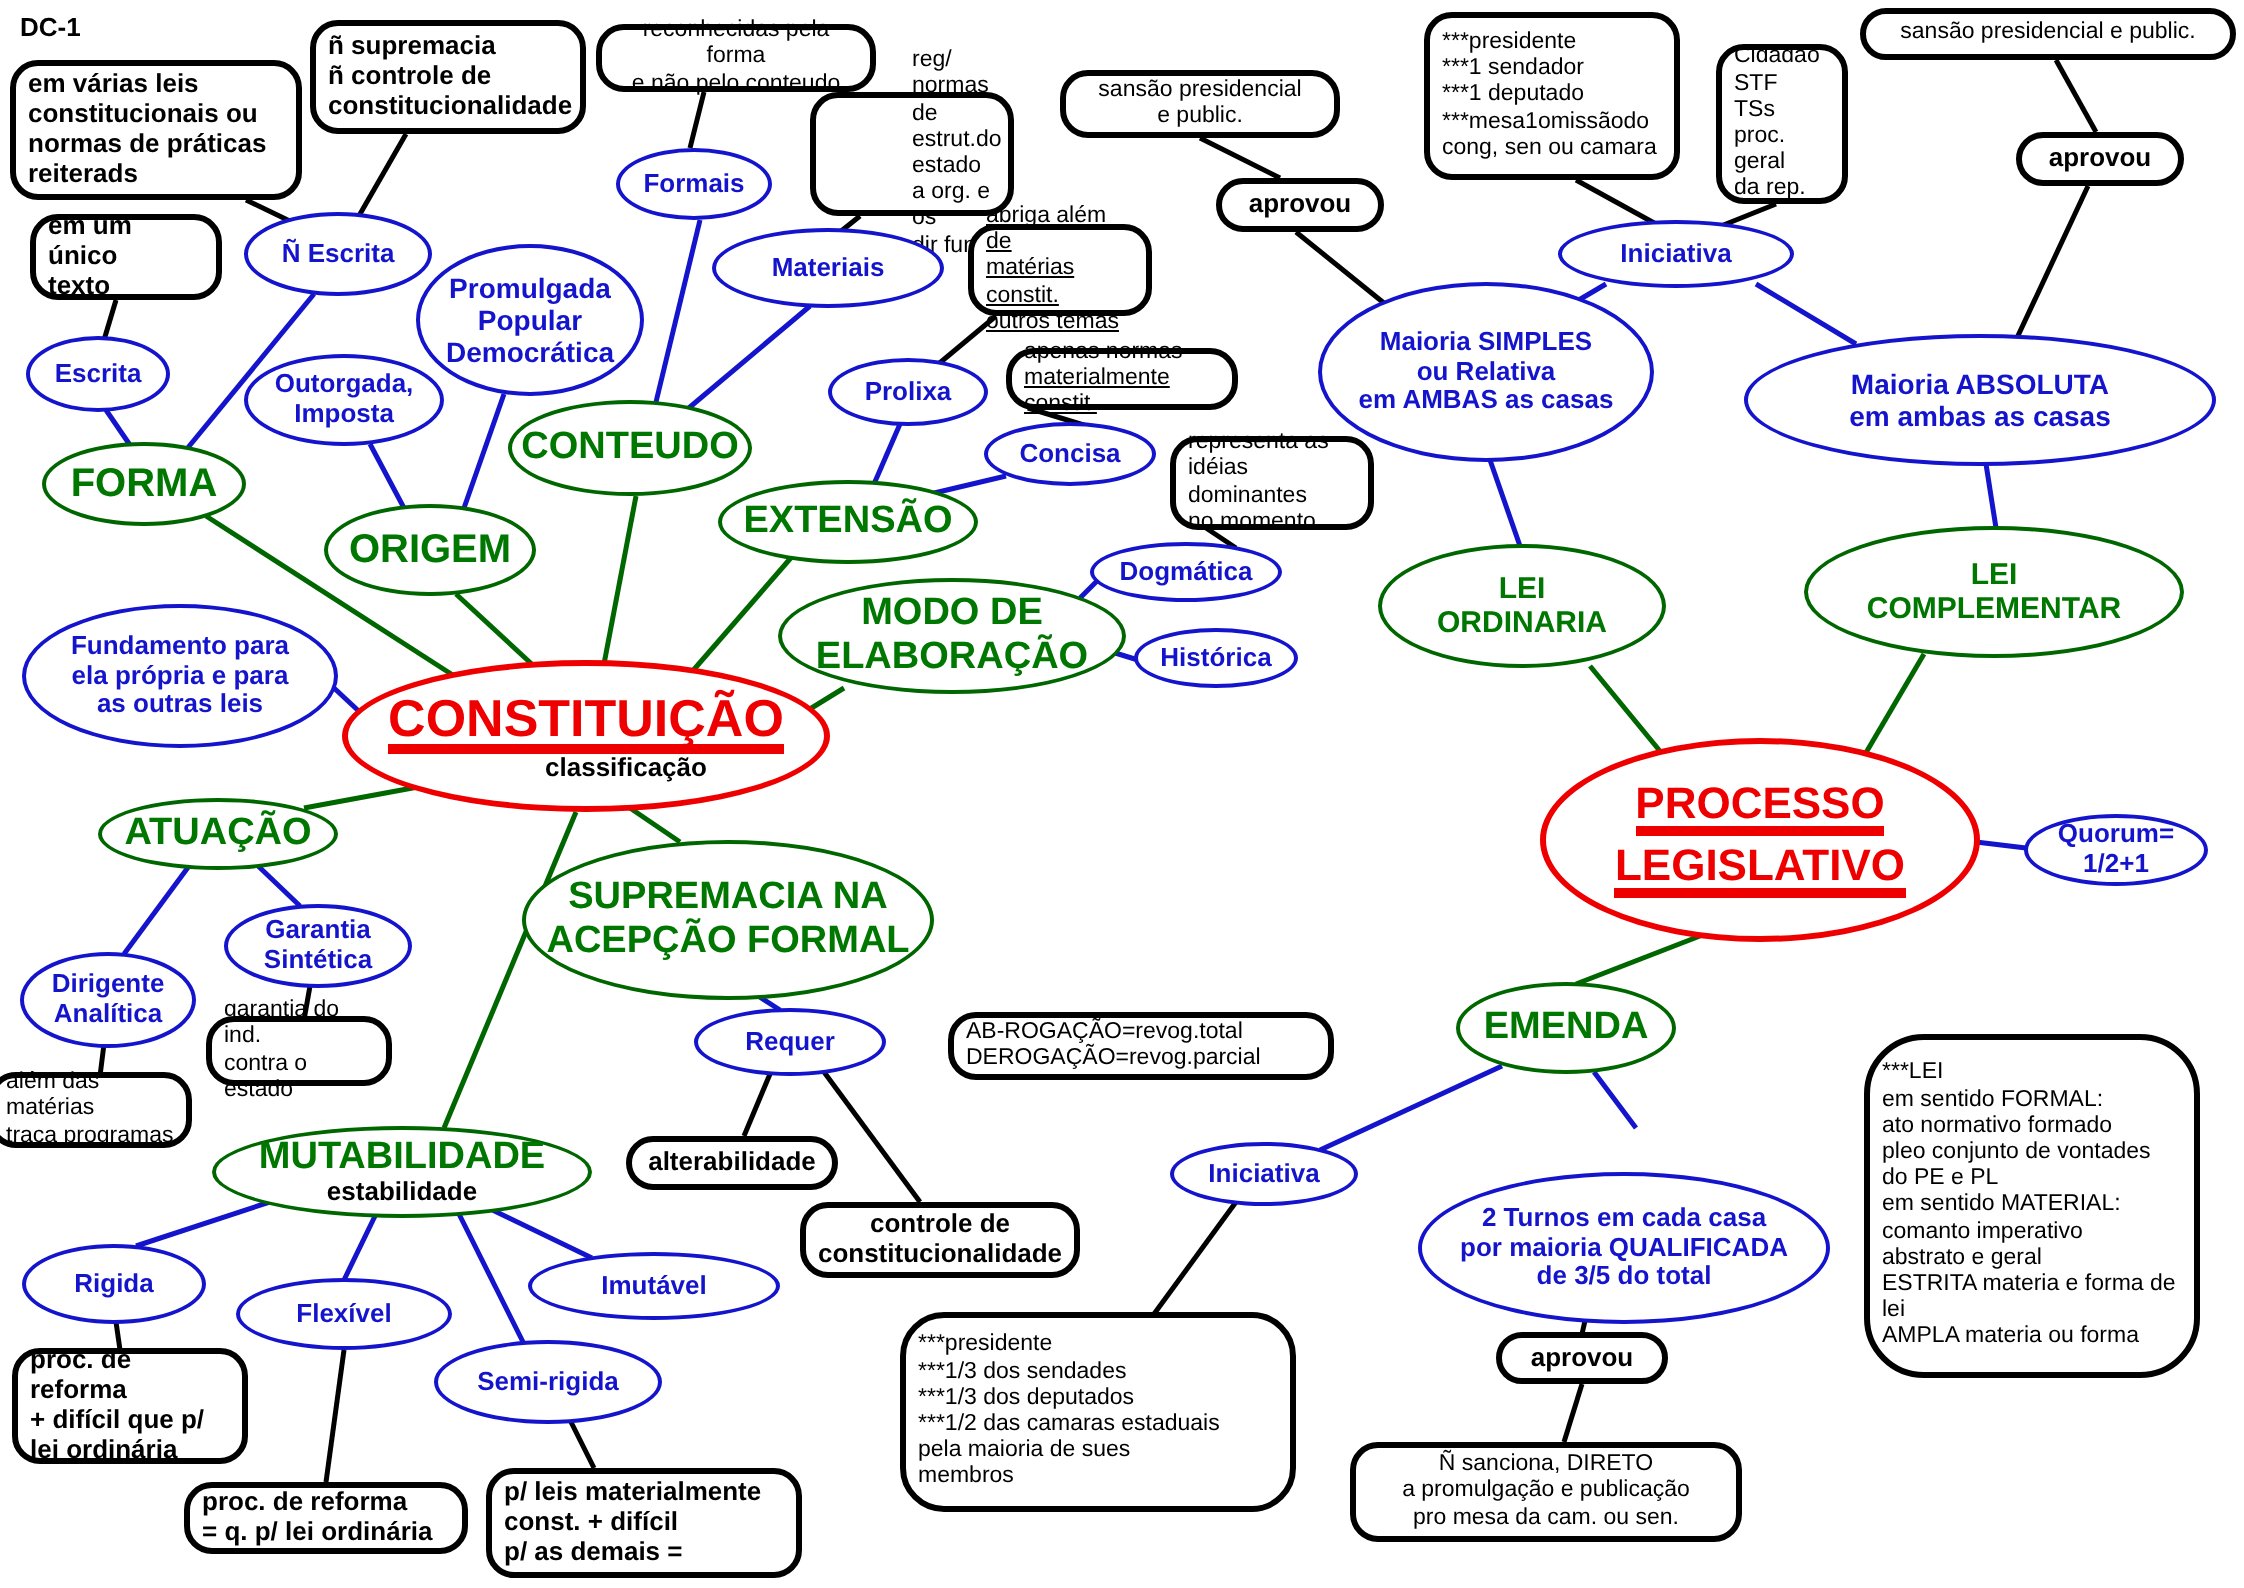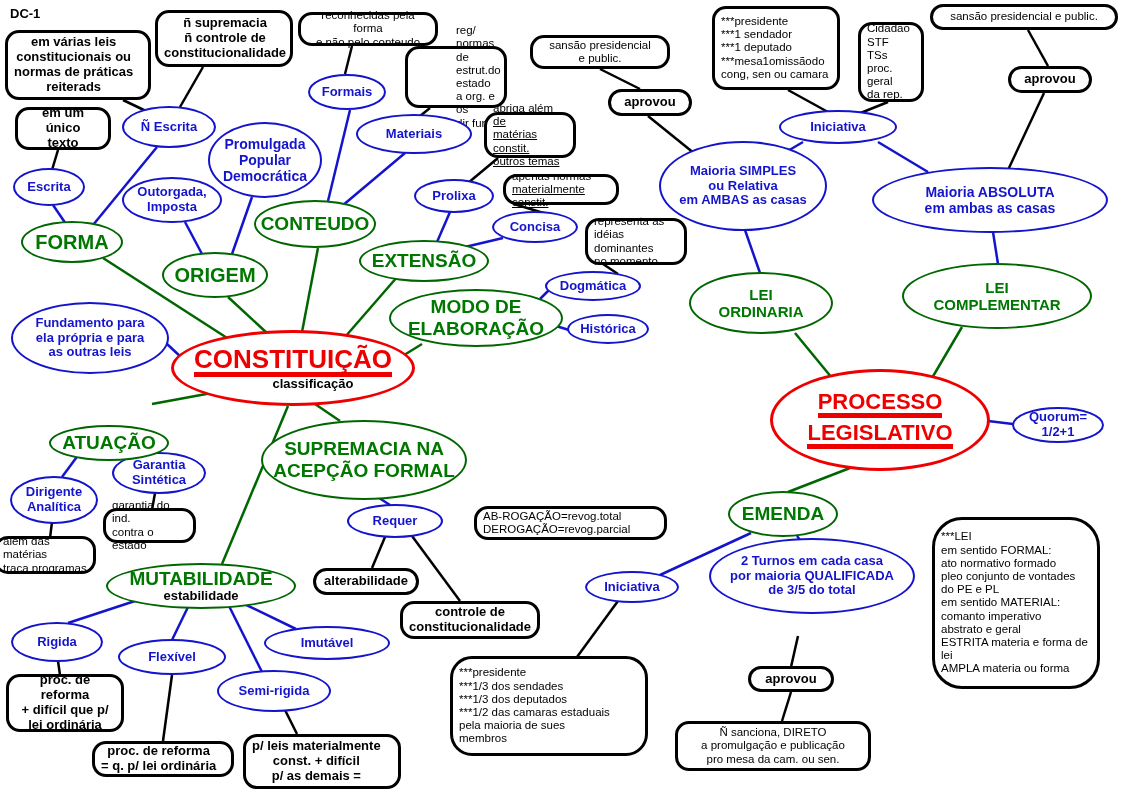--- a/index.html
+++ b/index.html
@@ -9,21 +9,21 @@
   .node{position:absolute;z-index:2;background:#fff;box-sizing:border-box;
         display:flex;flex-direction:column;align-items:center;justify-content:center;
         text-align:center;white-space:pre-line;line-height:1.15;}
   .ellipse{border-radius:50%;font-weight:bold;}
   .eb{border:2px solid #1414cc;color:#1414cc;font-size:13px;}
   .eg{border:2px solid #006600;color:#007700;font-size:19px;}
   .er{border:3px solid #ee0000;color:#ee0000;}
   .box{border:3px solid #000;border-radius:14px;color:#000;font-size:11.5px;
        padding:2px 6px;text-align:left;align-items:flex-start;}
   .box.center{text-align:center;align-items:center;}
-  .box.bold{font-weight:bold;font-size:13px;text-align:center;}
+  .box.bold{font-weight:bold;font-size:13px;}
   .plain-label{position:absolute;z-index:2;color:#000;font-size:13px;font-weight:bold;}
   .sub{color:#000;font-size:13px;font-weight:bold;line-height:1;}
   .ru{border-bottom:5px solid #ee0000;line-height:1.0;}
   .ru2{border-bottom:5px solid #ee0000;text-decoration:underline;
        text-underline-offset:7px;text-decoration-thickness:2px;line-height:1.05;}
   .uline{text-decoration:underline;}
   .f14{font-size:14px;} .f15{font-size:15px;} .f20{font-size:20px;}
   .f22{font-size:22px;} .f26{font-size:26px;}
 </style>
 </head>
@@ -210,31 +210,31 @@
   <div class="node ellipse eb" style="left:217px;top:670px;width:114px;height:42px;">Semi-rigida</div>
   <div class="node ellipse eb" style="left:659px;top:141px;width:168px;height:90px;">Maioria SIMPLES
 ou Relativa
 em AMBAS as casas</div>
   <div class="node ellipse eb" style="left:779px;top:110px;width:118px;height:34px;">Iniciativa</div>
   <div class="node ellipse eb f14" style="left:872px;top:167px;width:236px;height:66px;">Maioria ABSOLUTA
 em ambas as casas</div>
   <div class="node ellipse eb" style="left:1012px;top:407px;width:92px;height:36px;">Quorum=
 1/2+1</div>
   <div class="node ellipse eb" style="left:585px;top:571px;width:94px;height:32px;">Iniciativa</div>
-  <div class="node ellipse eb" style="left:709px;top:538px;width:206px;height:76px;">2 Turnos em cada casa
+  <div class="node ellipse eb" style="left:709px;top:586px;width:206px;height:76px;">2 Turnos em cada casa
 por maioria QUALIFICADA
 de 3/5 do total</div>
 
   <div class="node ellipse eg f20" style="left:21px;top:221px;width:102px;height:42px;">FORMA</div>
   <div class="node ellipse eg f20" style="left:162px;top:252px;width:106px;height:46px;">ORIGEM</div>
   <div class="node ellipse eg" style="left:254px;top:200px;width:122px;height:48px;">CONTEUDO</div>
   <div class="node ellipse eg" style="left:359px;top:240px;width:130px;height:42px;">EXTENSÃO</div>
   <div class="node ellipse eg" style="left:389px;top:289px;width:174px;height:58px;">MODO DE
 ELABORAÇÃO</div>
-  <div class="node ellipse eg" style="left:49px;top:399px;width:120px;height:36px;margin-top:26px;">ATUAÇÃO</div>
+  <div class="node ellipse eg" style="left:49px;top:399px;width:120px;height:36px;">ATUAÇÃO</div>
   <div class="node ellipse eg" style="left:261px;top:420px;width:206px;height:80px;">SUPREMACIA NA
 ACEPÇÃO FORMAL</div>
   <div class="node ellipse eg" style="left:106px;top:563px;width:190px;height:46px;">
     <span style="line-height:0.95;">MUTABILIDADE</span>
     <span class="sub">estabilidade</span>
   </div>
   <div class="node ellipse eg f15" style="left:689px;top:272px;width:144px;height:62px;">LEI
 ORDINARIA</div>
   <div class="node ellipse eg f15" style="left:902px;top:263px;width:190px;height:66px;">LEI
 COMPLEMENTAR</div>

